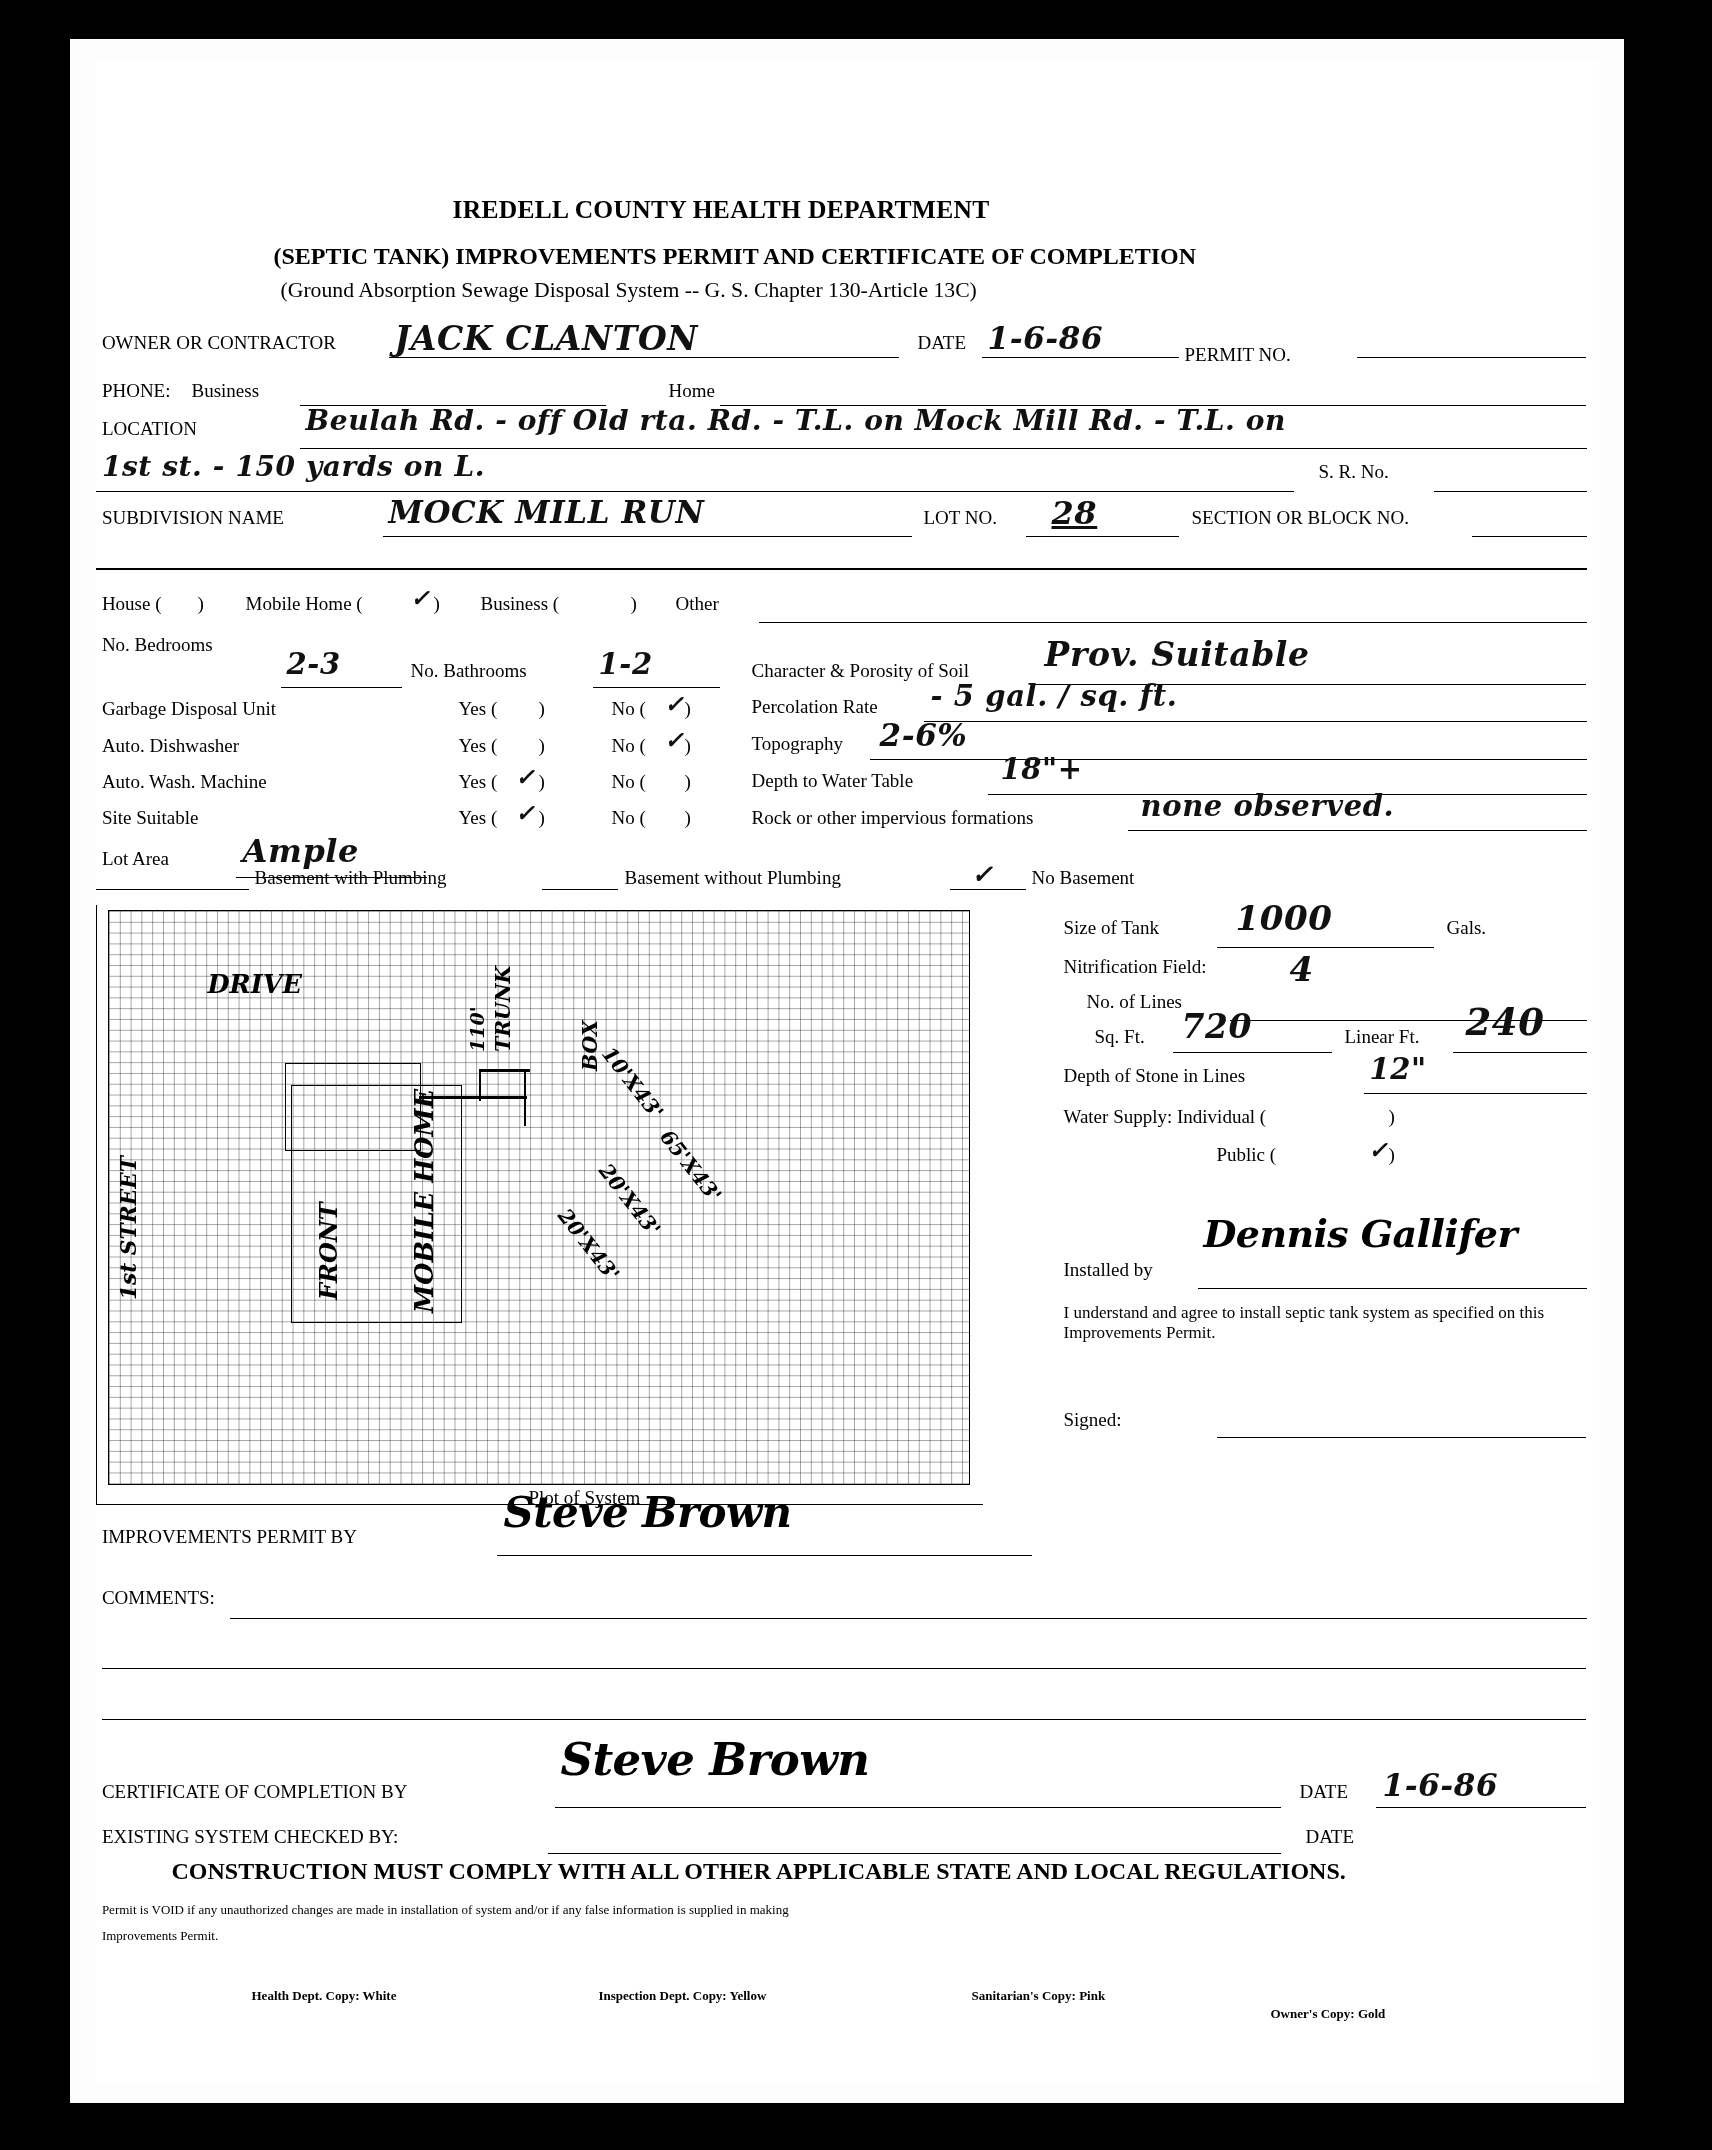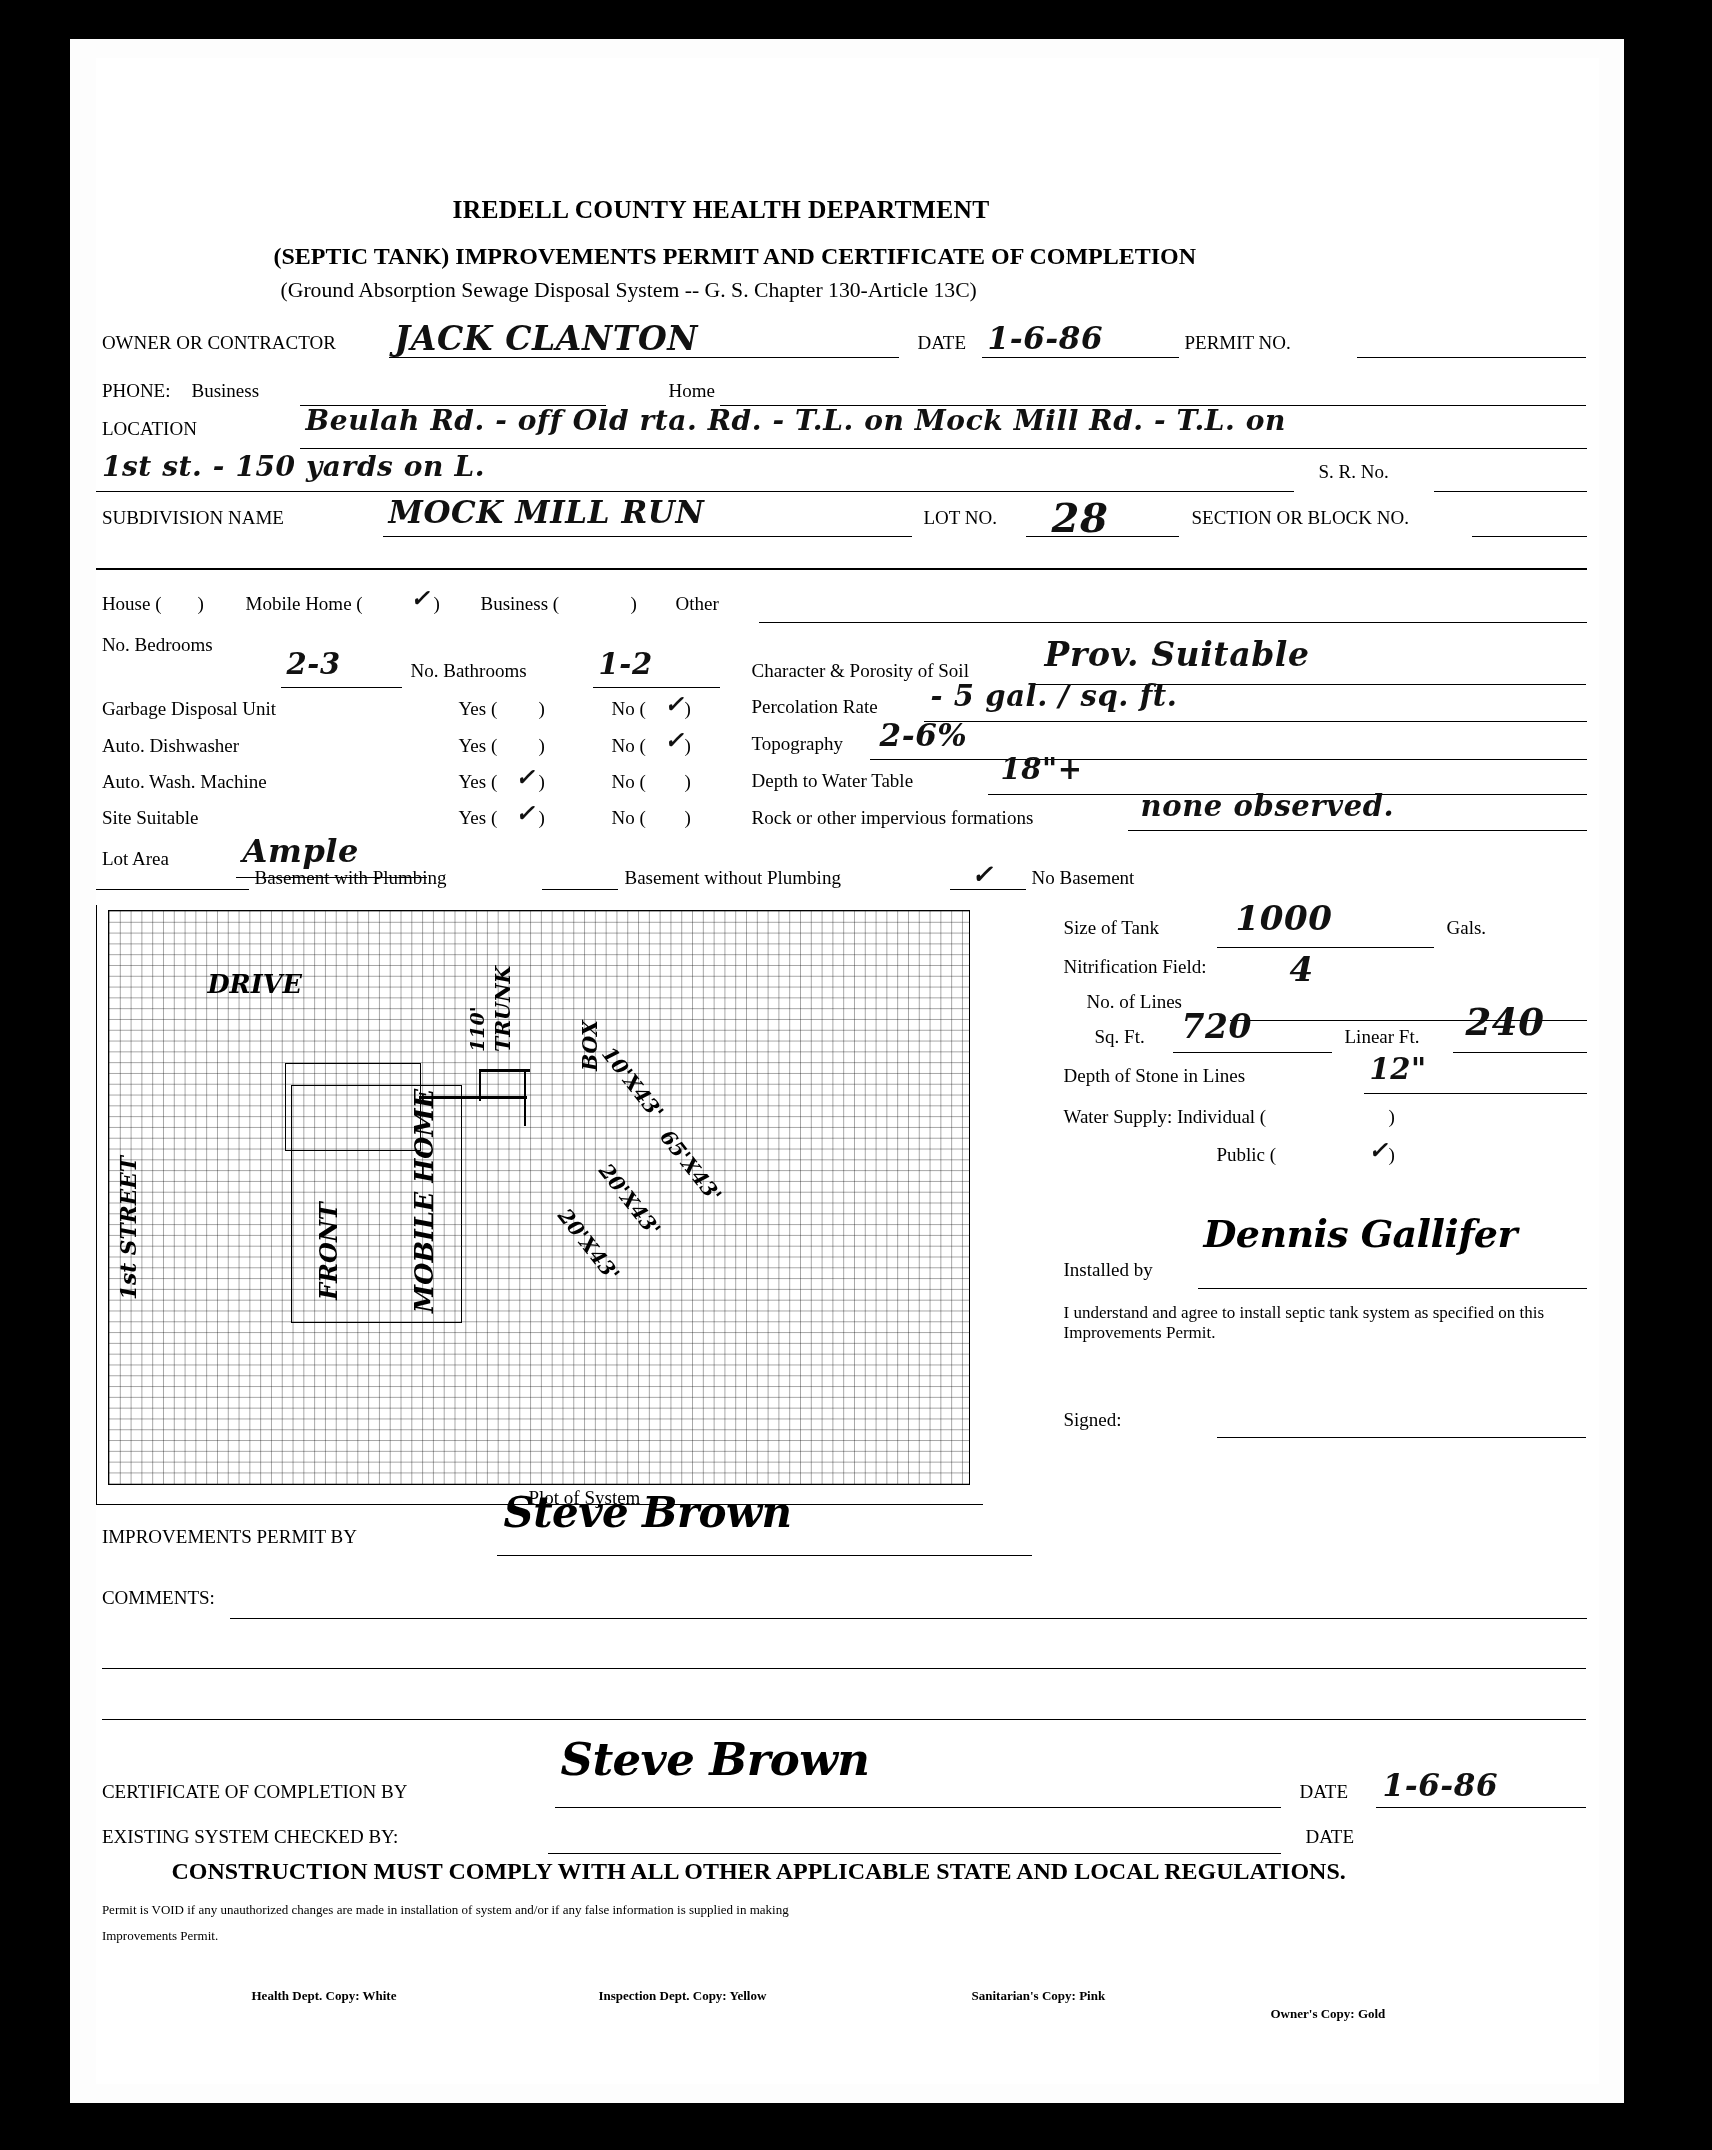--- a/index.html
+++ b/index.html
@@ -106,21 +106,21 @@
     <div class="t title3" style="left:185px; top:220px;">(Ground Absorption Sewage Disposal System -- G. S. Chapter 130-Article 13C)</div>
 
     <div class="t lbl" style="left:6.4px; top:274px;">OWNER OR CONTRACTOR</div>
     <div class="t hand" style="left:299px; top:261px; font-size:33px;">JACK CLANTON</div>
     <div class="line" style="left:293px; top:299px; width:510px;"></div>
 
     <div class="t lbl" style="left:822px; top:274px;">DATE</div>
     <div class="t hand" style="left:892px; top:262px; font-size:31px;">1-6-86</div>
     <div class="line" style="left:886px; top:299px; width:197px;"></div>
 
-    <div class="t lbl" style="left:1089px; top:274px;">PERMIT NO.</div>
+    <div class="t lbl" style="left:1089px; top:286px;">PERMIT NO.</div>
     <div class="t hand" style="left:1274px; top:264px; font-size:28px;"></div>
     <div class="line" style="left:1261px; top:299px; width:229px;"></div>
 
     <div class="t lbl" style="left:6.4px; top:322px;">PHONE:</div>
     <div class="t lbl" style="left:96px; top:322px;">Business</div>
     <div class="t hand" style="left:210px; top:315px; font-size:25.5px;"></div>
     <div class="line" style="left:204px; top:347px; width:306px;"></div>
     <div class="t lbl" style="left:529px; top:322px;margin-left:44px;">Home</div>
     <div class="t hand" style="left:631px; top:315px; font-size:25.5px;"></div>
     <div class="line" style="left:624px; top:347px; width:866px;"></div>
@@ -131,21 +131,21 @@
     <div class="t hand" style="left:6.4px; top:392px; font-size:28px;">1st st. - 150 yards on L.</div>
     <div class="line" style="left:0px; top:433px; width:1198px;"></div>
     <div class="t lbl" style="left:1223px; top:403px;">S. R. No.</div>
     <div class="t hand" style="left:1351px; top:398px; font-size:25.5px;"></div>
     <div class="line" style="left:1338px; top:433px; width:153px;"></div>
 
     <div class="t lbl" style="left:6.4px; top:449px;">SUBDIVISION NAME</div>
     <div class="t hand" style="left:293px; top:436px; font-size:31px;">MOCK MILL RUN</div>
     <div class="line" style="left:287px; top:478px; width:529px;"></div>
     <div class="t lbl" style="left:828px; top:449px;">LOT NO.</div>
-    <div class="t hand" style="left:956px; top:436px; font-size:40px;">28</div>
+    <div class="t hand" style="left:956px; top:436px; font-size:32px;text-decoration:underline;">28</div>
     <div class="line" style="left:930px; top:478px; width:153px;"></div>
     <div class="t lbl" style="left:1096px; top:449px;">SECTION OR BLOCK NO.</div>
     <div class="t hand" style="left:1389px; top:440px; font-size:25.5px;"></div>
     <div class="line" style="left:1376px; top:478px; width:115px;"></div>
 
     <div class="line" style="left:0px; top:510px; width:1491px; height:1.9px;"></div>
 
     <div class="t lbl" style="left:6.4px; top:535px;">House (</div>
     <div class="t lbl" style="left:102px; top:535px;">)</div>
     <div class="t hand" style="left:82px; top:530px; font-size:21.7px;"></div>

